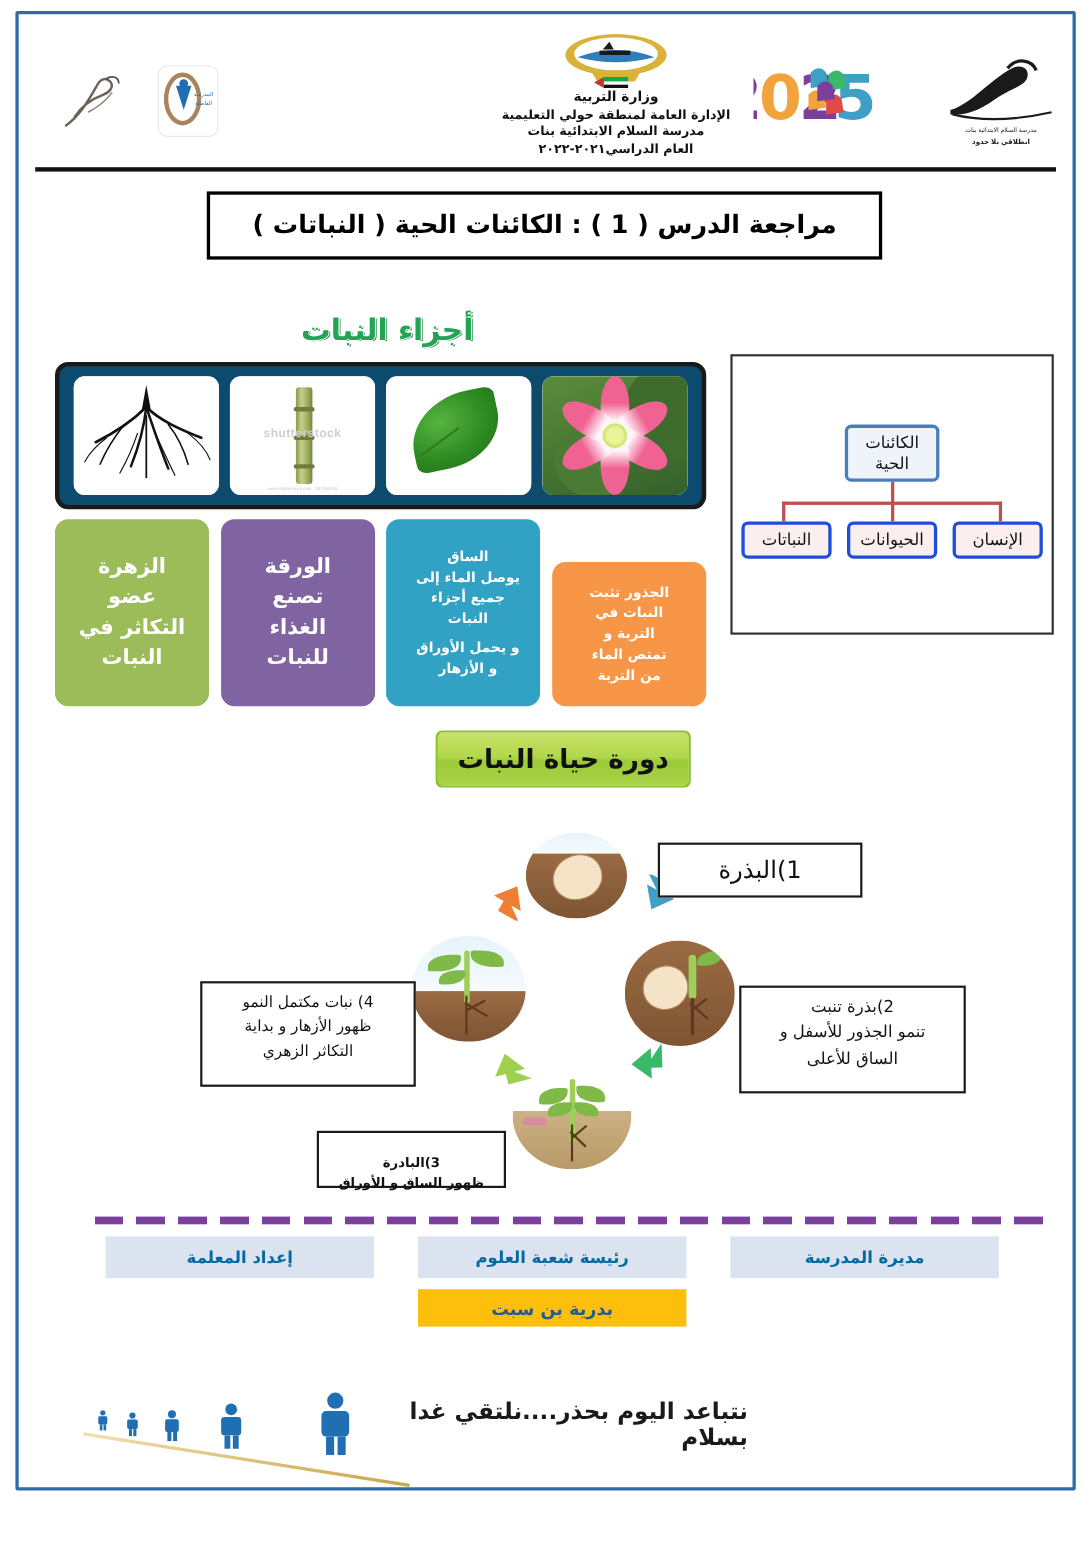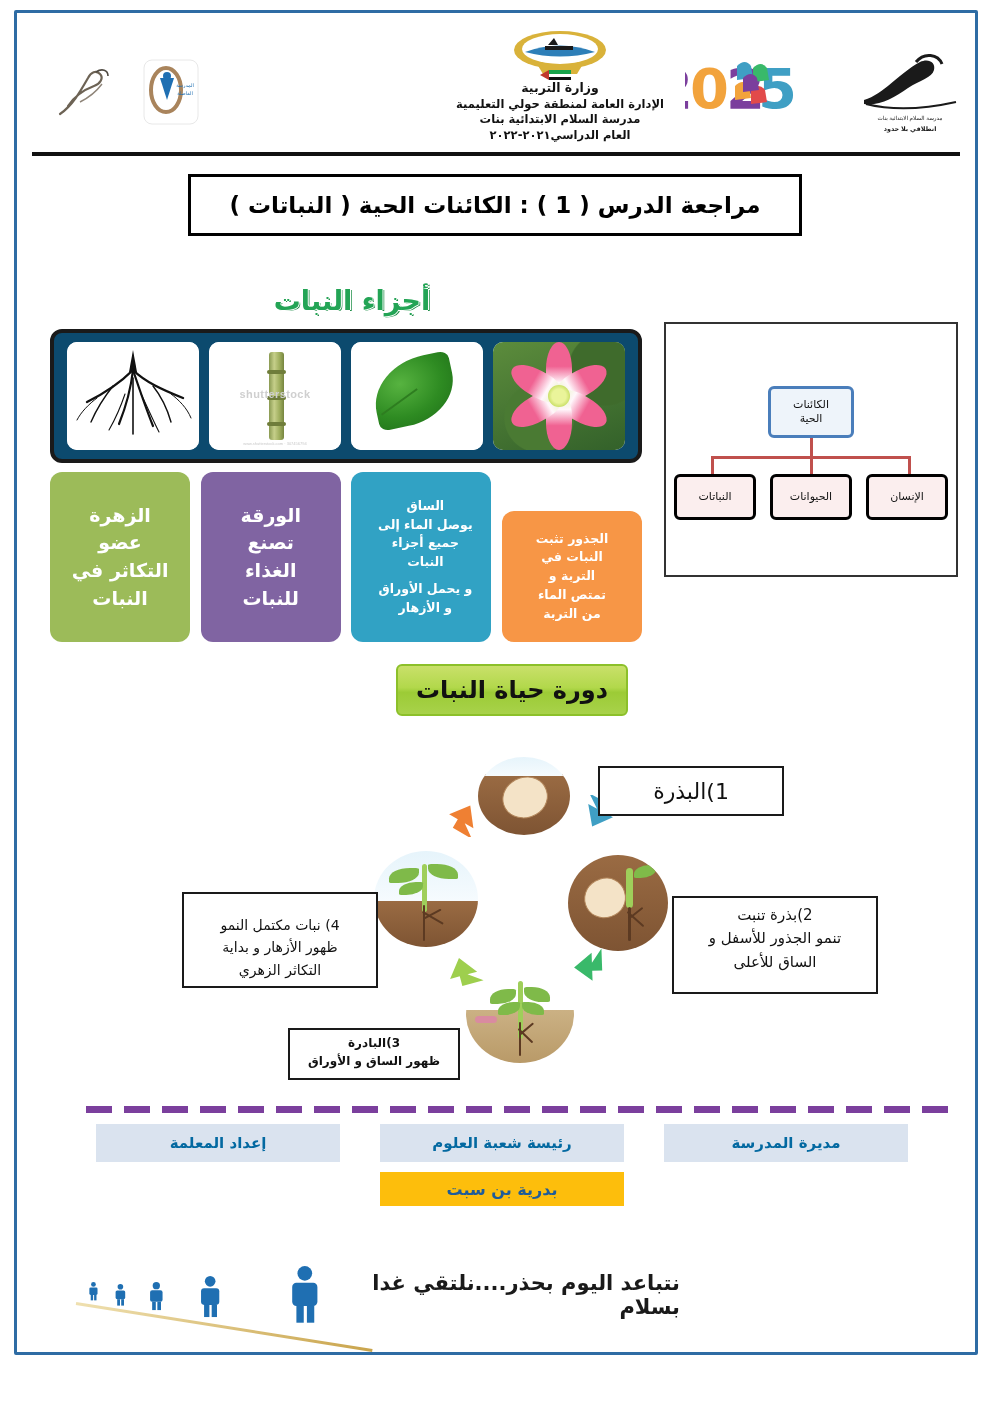--- a/index.html
+++ b/index.html
@@ -93,26 +93,26 @@
      display:flex;flex-direction:column;align-items:center;justify-content:center;
      padding:6px 6px;box-sizing:border-box;font-family:"DejaVu Sans",sans-serif;}
   .pbox .big{font-size:19px;font-weight:bold;line-height:1.45;}
   .pbox .sm{font-size:12.5px;font-weight:bold;line-height:1.5;}
 
   
   .org-chart{position:absolute;left:664px;top:322px;width:294px;height:255px;
      background:#fff;border:2px solid #333;box-sizing:border-box;}
   .node{position:absolute;box-sizing:border-box;display:flex;align-items:center;
      justify-content:center;text-align:center;font-family:"DejaVu Sans",sans-serif;
-     font-size:11px;color:#111;line-height:1.3;border-radius:6px;}
+     font-size:15px;color:#111;line-height:1.3;border-radius:6px;}
   .node-top{left:102px;top:62px;width:86px;height:52px;background:#eef4fa;
      border:3px solid #4a7ebb;}
   .node-top::after{content:"";position:absolute;left:-7px;top:-7px;width:86px;height:52px;
      border:3px solid #4a7ebb;border-radius:6px;background:#eef4fa;z-index:-1;}
-  .node-child{width:82px;height:46px;background:#fbeeee;border:3px solid #000000;}
+  .node-child{width:82px;height:34px;background:#fbeeee;border:3px solid #1d4ed8;}
   .nc1{left:8px;top:150px;}
   .nc2{left:104px;top:150px;}
   .nc3{left:200px;top:150px;}
   .node-child::after{content:"";position:absolute;left:-7px;top:-7px;width:82px;height:46px;
      border:3px solid #c0504d;border-radius:6px;background:#fbeeee;z-index:-1;}
   .conn{position:absolute;background:#c0504d;}
 
   
   .cycle-heading{position:absolute;left:396px;top:664px;width:232px;height:52px;
      background:linear-gradient(180deg,#c9e06a 0%,#b2d84b 45%,#9ccb36 55%,#a8d24a 100%);
@@ -141,23 +141,23 @@
   .rootlet{position:absolute;background:#5c3a22;transform-origin:0 0;border-radius:2px;}
   .arw-box{position:absolute;width:40px;height:40px;}
 
   
   .cbox{position:absolute;background:#fff;border:2px solid #1a1a1a;box-sizing:border-box;
      font-family:"DejaVu Sans",sans-serif;color:#111;}
   .cbox1{left:598px;top:766px;width:186px;height:50px;display:flex;align-items:center;
      justify-content:center;font-size:22px;}
   .cbox2{left:672px;top:896px;width:206px;height:98px;padding:6px 10px;
      font-size:15px;line-height:1.55;text-align:center;}
-  .cbox4{left:182px;top:892px;width:196px;height:96px;padding:20px 8px;
+  .cbox4{left:182px;top:892px;width:196px;height:96px;padding:6px 8px;
      font-size:14px;line-height:1.6;text-align:center;}
-  .cbox3{left:288px;top:1028px;width:172px;height:52px;padding:4px 6px;
+  .cbox3{left:288px;top:1028px;width:172px;height:52px;padding:18px 6px;
      font-size:12px;line-height:1.5;text-align:center;font-weight:bold;}
 
   
   .divider{position:absolute;left:86px;top:1106px;width:870px;height:7px;
      background:repeating-linear-gradient(90deg,#7b3f9d 0 26px,transparent 26px 38px);}
 
   
   .sig-row{position:absolute;left:96px;top:1124px;width:812px;height:90px;
      display:flex;justify-content:space-between;}
   .sig{width:244px;}

